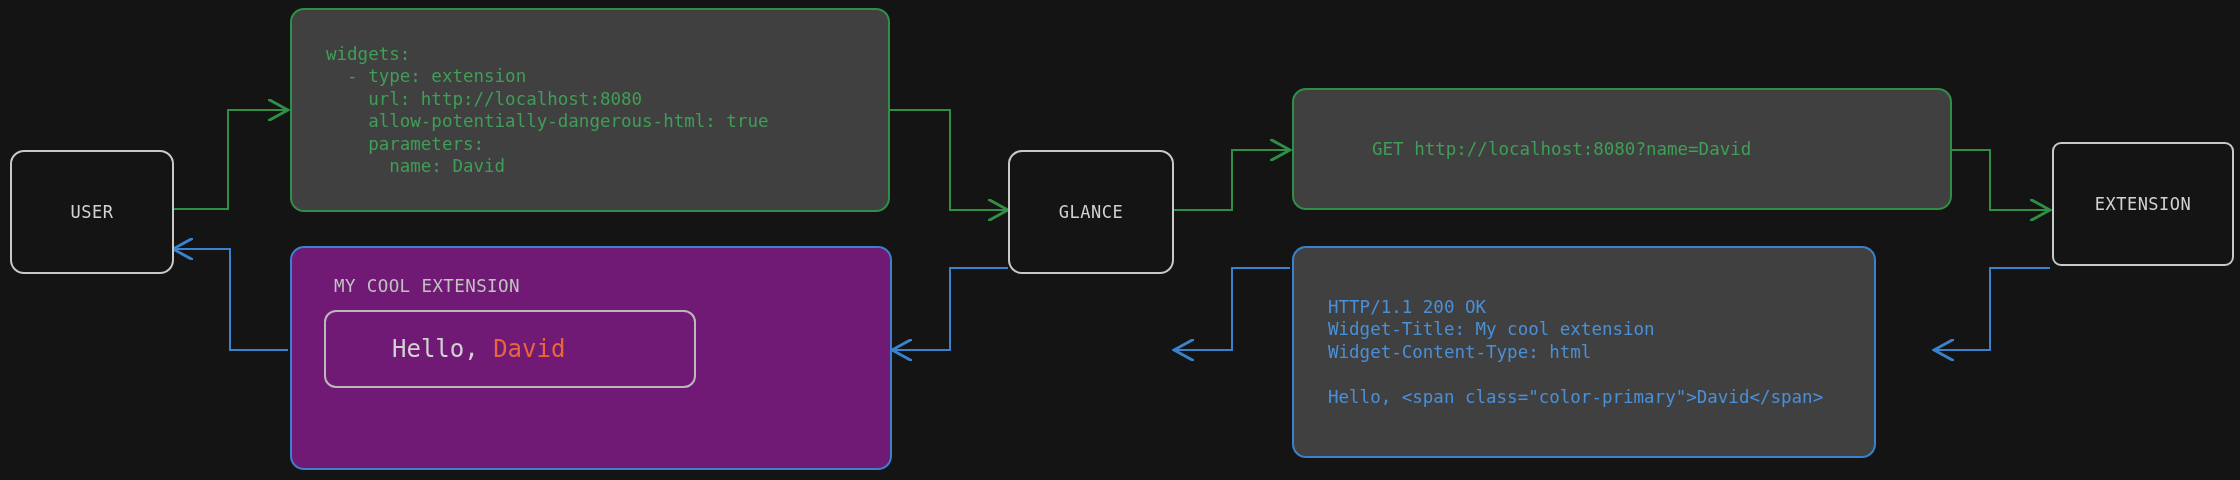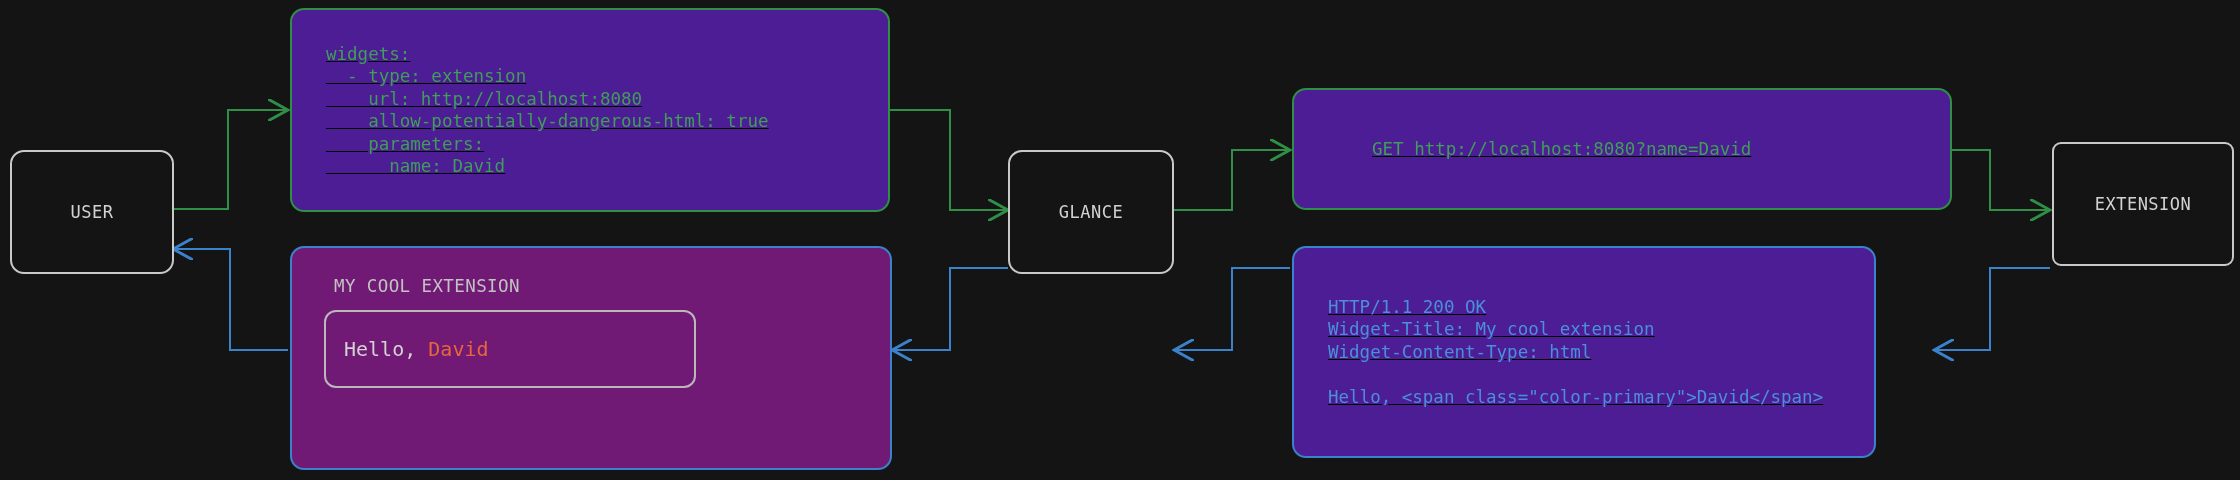--- a/index.html
+++ b/index.html
@@ -32,25 +32,24 @@
     justify-content: center;
     color: #d2d2d2;
     font-size: 17px;
     letter-spacing: 0.5px;
     font-family: "DejaVu Sans Mono", "Liberation Mono", monospace;
   }
   .codebox {
     position: absolute;
     border: 2px solid;
     border-radius: 14px;
-    background: #4c1d95;
+    background: #404040;
     box-sizing: border-box;
     display: flex;
     align-items: center;
-    text-decoration: underline;
   }
   .codebox.green { border-color: #2f8f46; }
   .codebox.blue  { border-color: #3b82cc; }
   .code {
     margin: 0;
     padding: 0 0 0 34px;
     font-family: "DejaVu Sans Mono", "Liberation Mono", monospace;
     font-size: 17.5px;
     line-height: 22.5px;
     white-space: pre;
@@ -83,23 +82,24 @@
     height: 78px;
     border: 2px solid #b9b9b9;
     border-radius: 12px;
     box-sizing: border-box;
     display: flex;
     align-items: center;
   }
   .widget-card-text {
     padding-left: 18px;
     font-family: "DejaVu Sans Mono", "Liberation Mono", monospace;
-    font-size: 20px;
+    font-size: 24px;
     color: #d2d2d2;
     white-space: pre;
+    margin-left: 48px;
   }
   .accent { color: #e8663a; }
 </style>
 </head>
 <body>
 
 <div id="stage">
 
   <svg class="wires" viewBox="0 0 2240 480">
     <defs>

